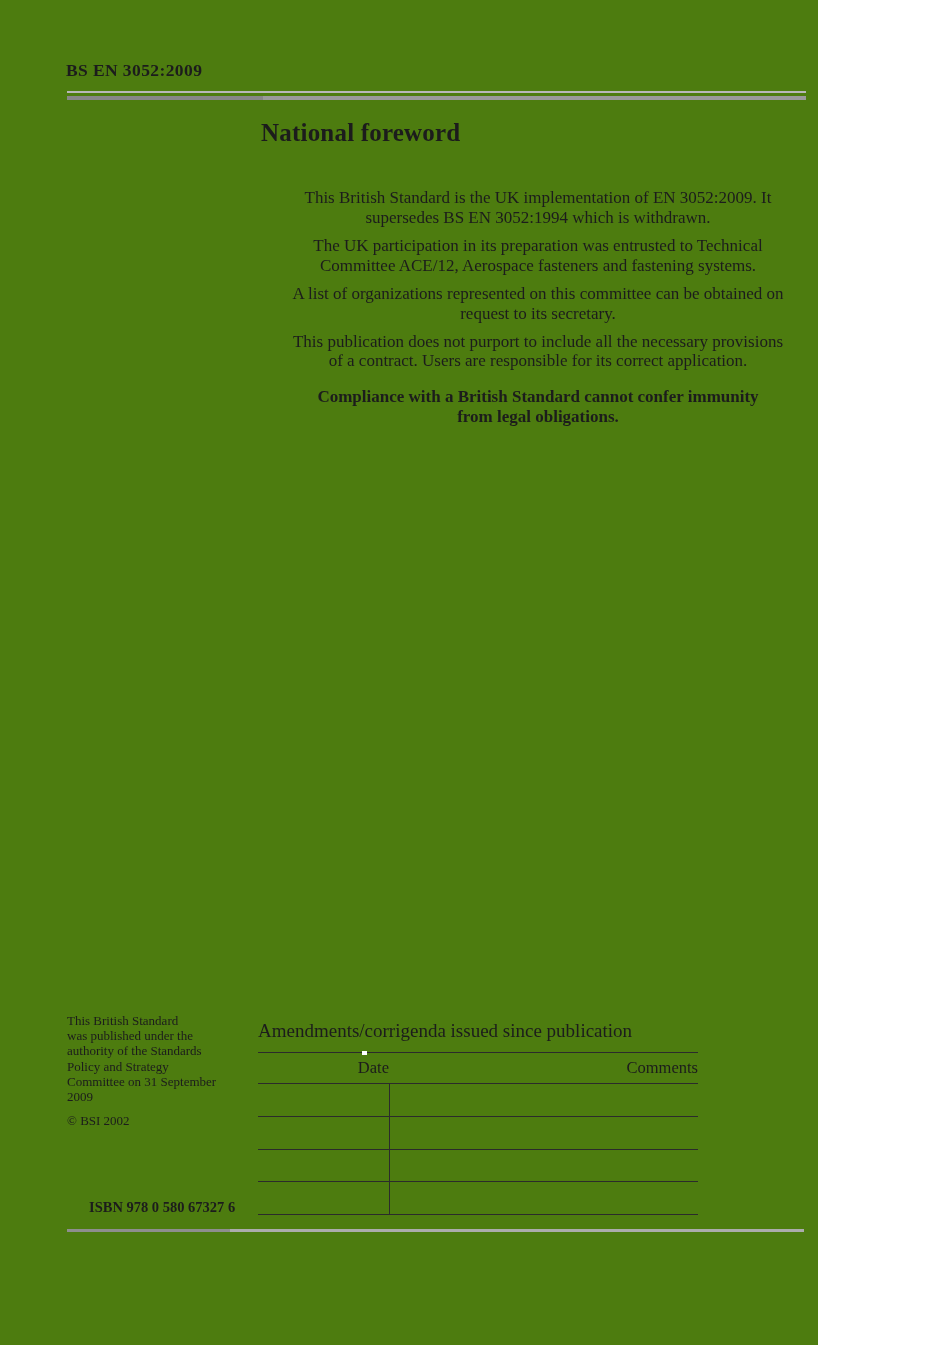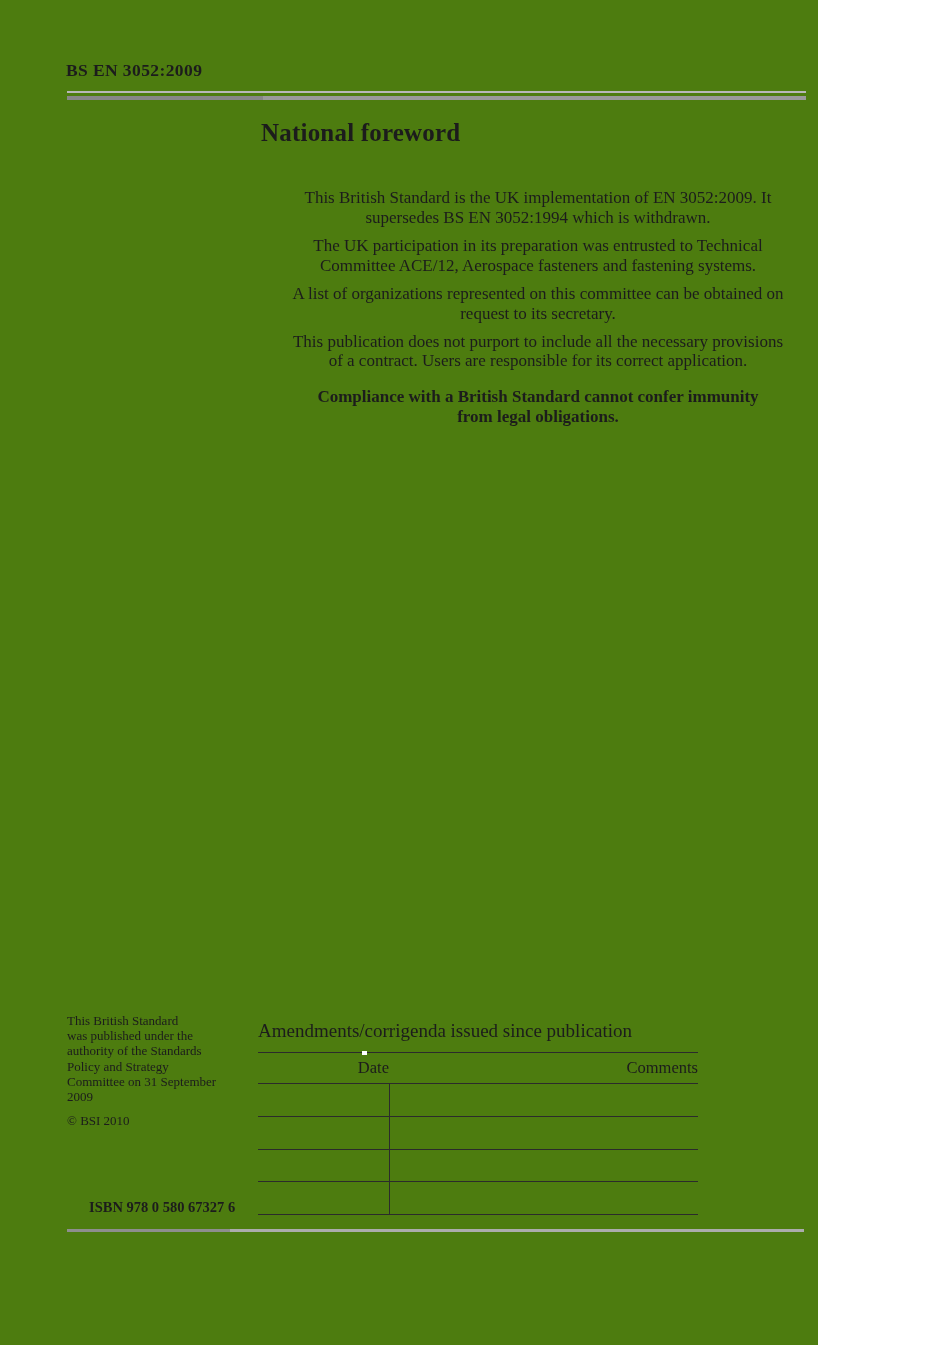--- a/index.html
+++ b/index.html
@@ -157,21 +157,21 @@
 from legal obligations.</p>
   </div>
 
   <div class="abs footer-note">This British Standard
 was published under the
 authority of the Standards
 Policy and Strategy
 Committee on 31 September
 2009</div>
 
-  <div class="abs copyright">© BSI 2010</div>
+  <div class="abs copyright">© BSI 2002</div>
 
   <div class="abs isbn">ISBN 978 0 580 67327 6</div>
 
   <div class="abs amendments-title">Amendments/corrigenda issued since publication</div>
 
   <table class="amendments">
     <thead>
       <tr>
         <th class="col-date">Date</th>
         <th class="col-comments">Comments</th>

